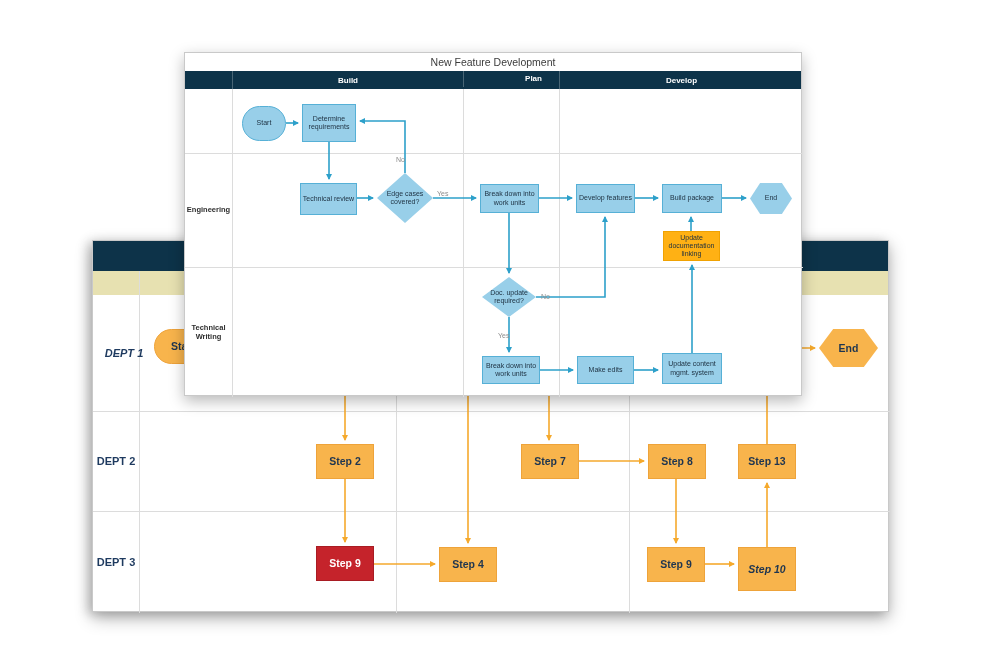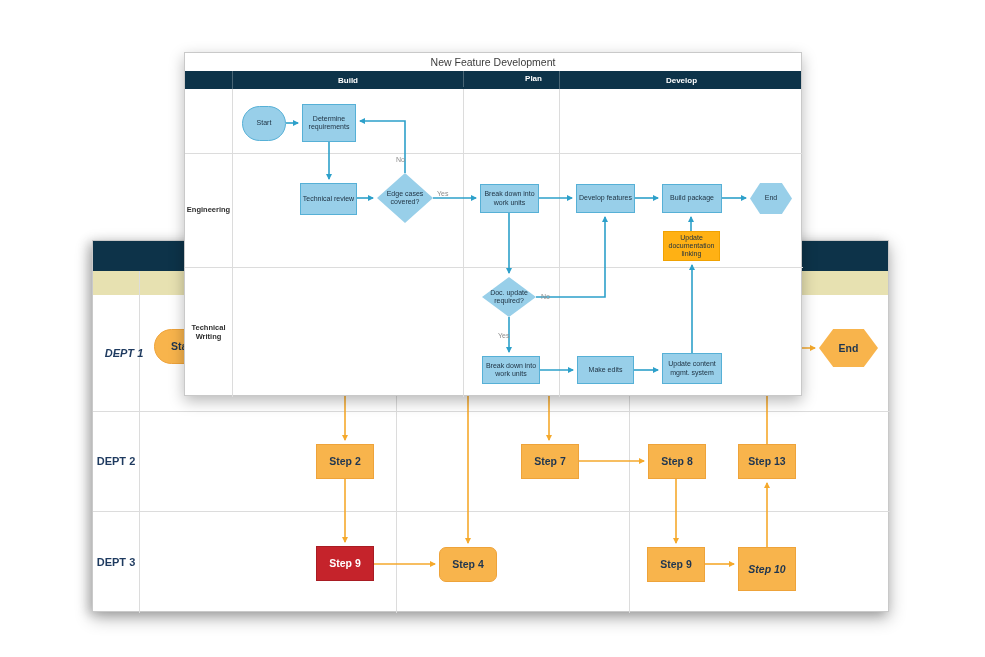--- a/index.html
+++ b/index.html
@@ -68,21 +68,21 @@
           <polyline points="674,306 674,242" fill="none" stroke="#f5a92c" stroke-width="1.6" marker-end="url(#bg-arrow)"></polyline>
           <polyline points="674,203 674,107 722,107" fill="none" stroke="#f5a92c" stroke-width="1.6" marker-end="url(#bg-arrow)"></polyline>
         </svg>
         <div class="node stadium" style="left: 61px; top: 88px; width: 58px; height: 35px;">Start</div>
         <div class="node hexagon" style="left: 726px; top: 88px; width: 59px; height: 38px;">End</div>
         <div class="node rect" style="left: 223px; top: 203px; width: 58px; height: 35px;">Step 2</div>
         <div class="node rect" style="left: 428px; top: 203px; width: 58px; height: 35px;">Step 7</div>
         <div class="node rect" style="left: 555px; top: 203px; width: 58px; height: 35px;">Step 8</div>
         <div class="node rect" style="left: 645px; top: 203px; width: 58px; height: 35px;">Step 13</div>
         <div class="node rect-red" style="left: 223px; top: 305px; width: 58px; height: 35px;">Step 9</div>
-        <div class="node rect" style="left: 346px; top: 306px; width: 58px; height: 35px; border-radius: 7px;">Step 4</div>
+        <div class="node rect" style="left: 346px; top: 306px; width: 58px; height: 35px;">Step 4</div>
         <div class="node rect" style="left: 554px; top: 306px; width: 58px; height: 35px;">Step 9</div>
         <div class="node rect" style="left: 645px; top: 306px; width: 58px; height: 44px; font-style: italic;">Step 10</div>
       </div>
   </section>
 
   <section class="chart fg" id="fg-chart" style="left: 184px; top: 52px; width: 618px; height: 344px; --navy: #0d3349; --node_fill: #98cfe9; --node_border: #56b0d6; --node_text: #1d3040; --red_fill: #c5232b; --red_border: #a81c23; --red_text: #ffffff; --accent_fill: #ffb114; --accent_border: #f0a202; --line: #2da0ca; --lane_label: #2e2e2e;">
     <div class="titlebar" id="fg-titlebar" style="height: 18px;">
       <span>New Feature Development</span>
     </div>
     <div class="band" id="fg-navy-band" style="top: 18px; height: 18px; background: rgb(13, 51, 73);"></div>

